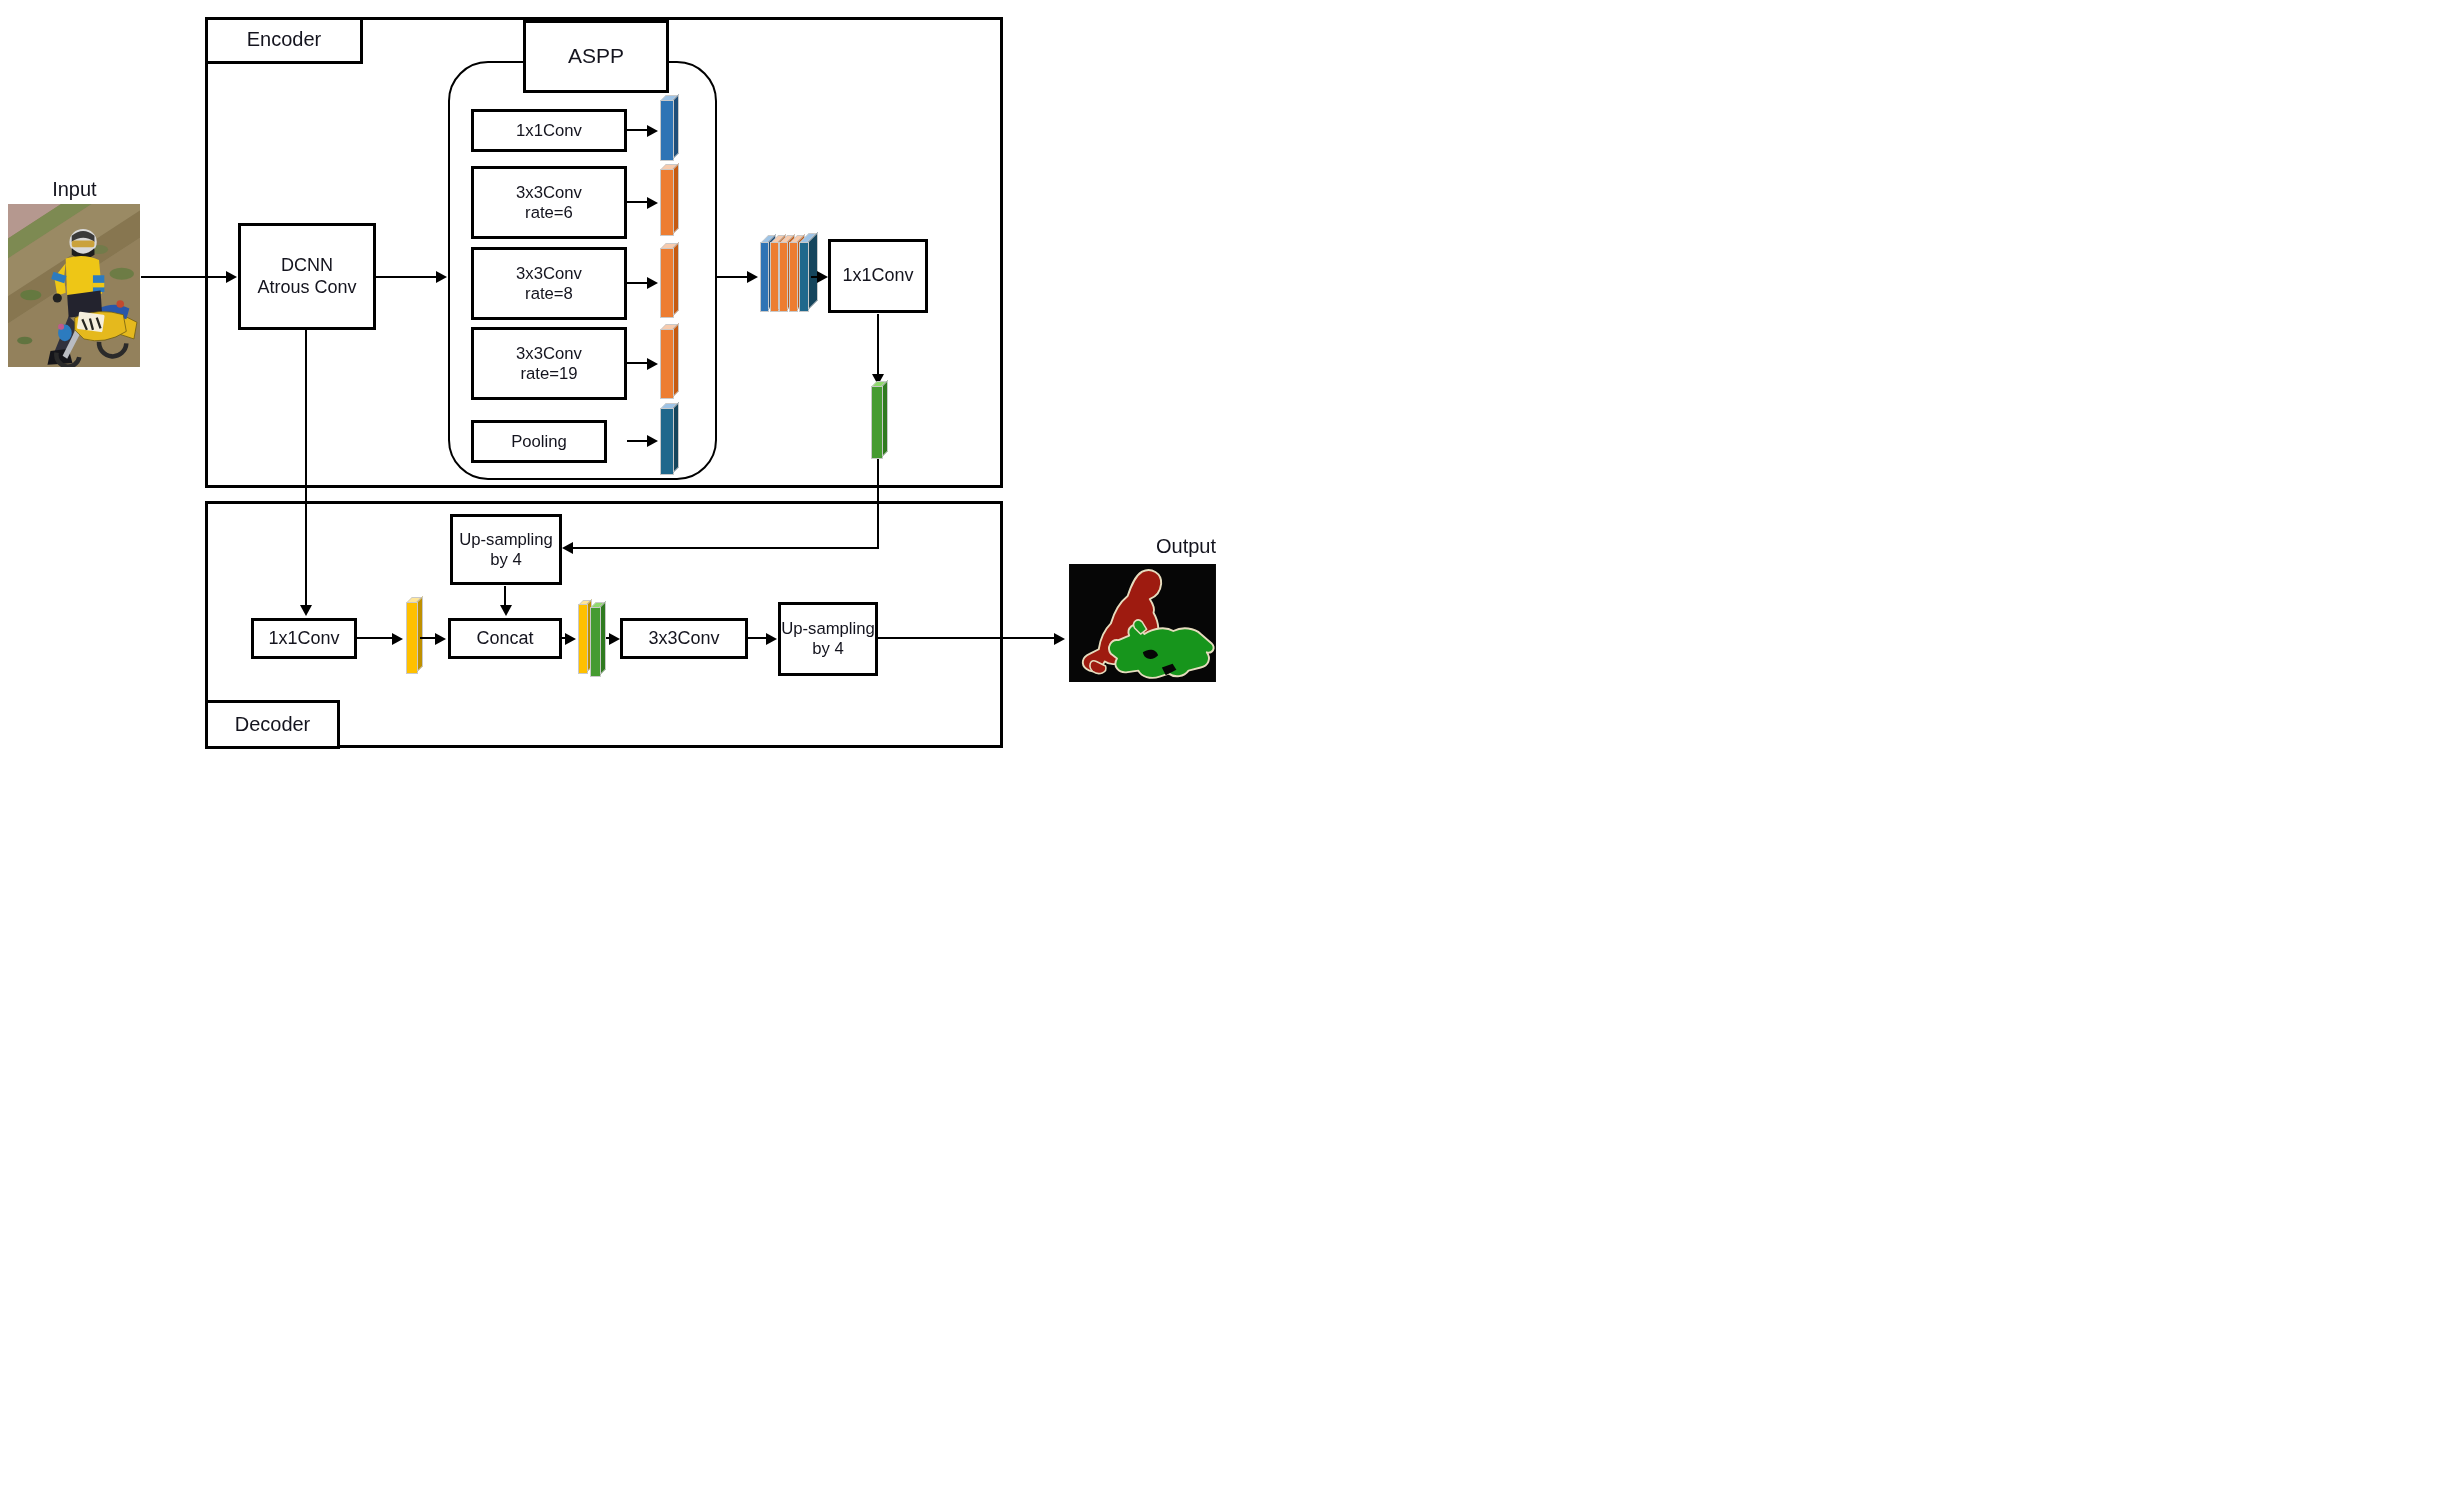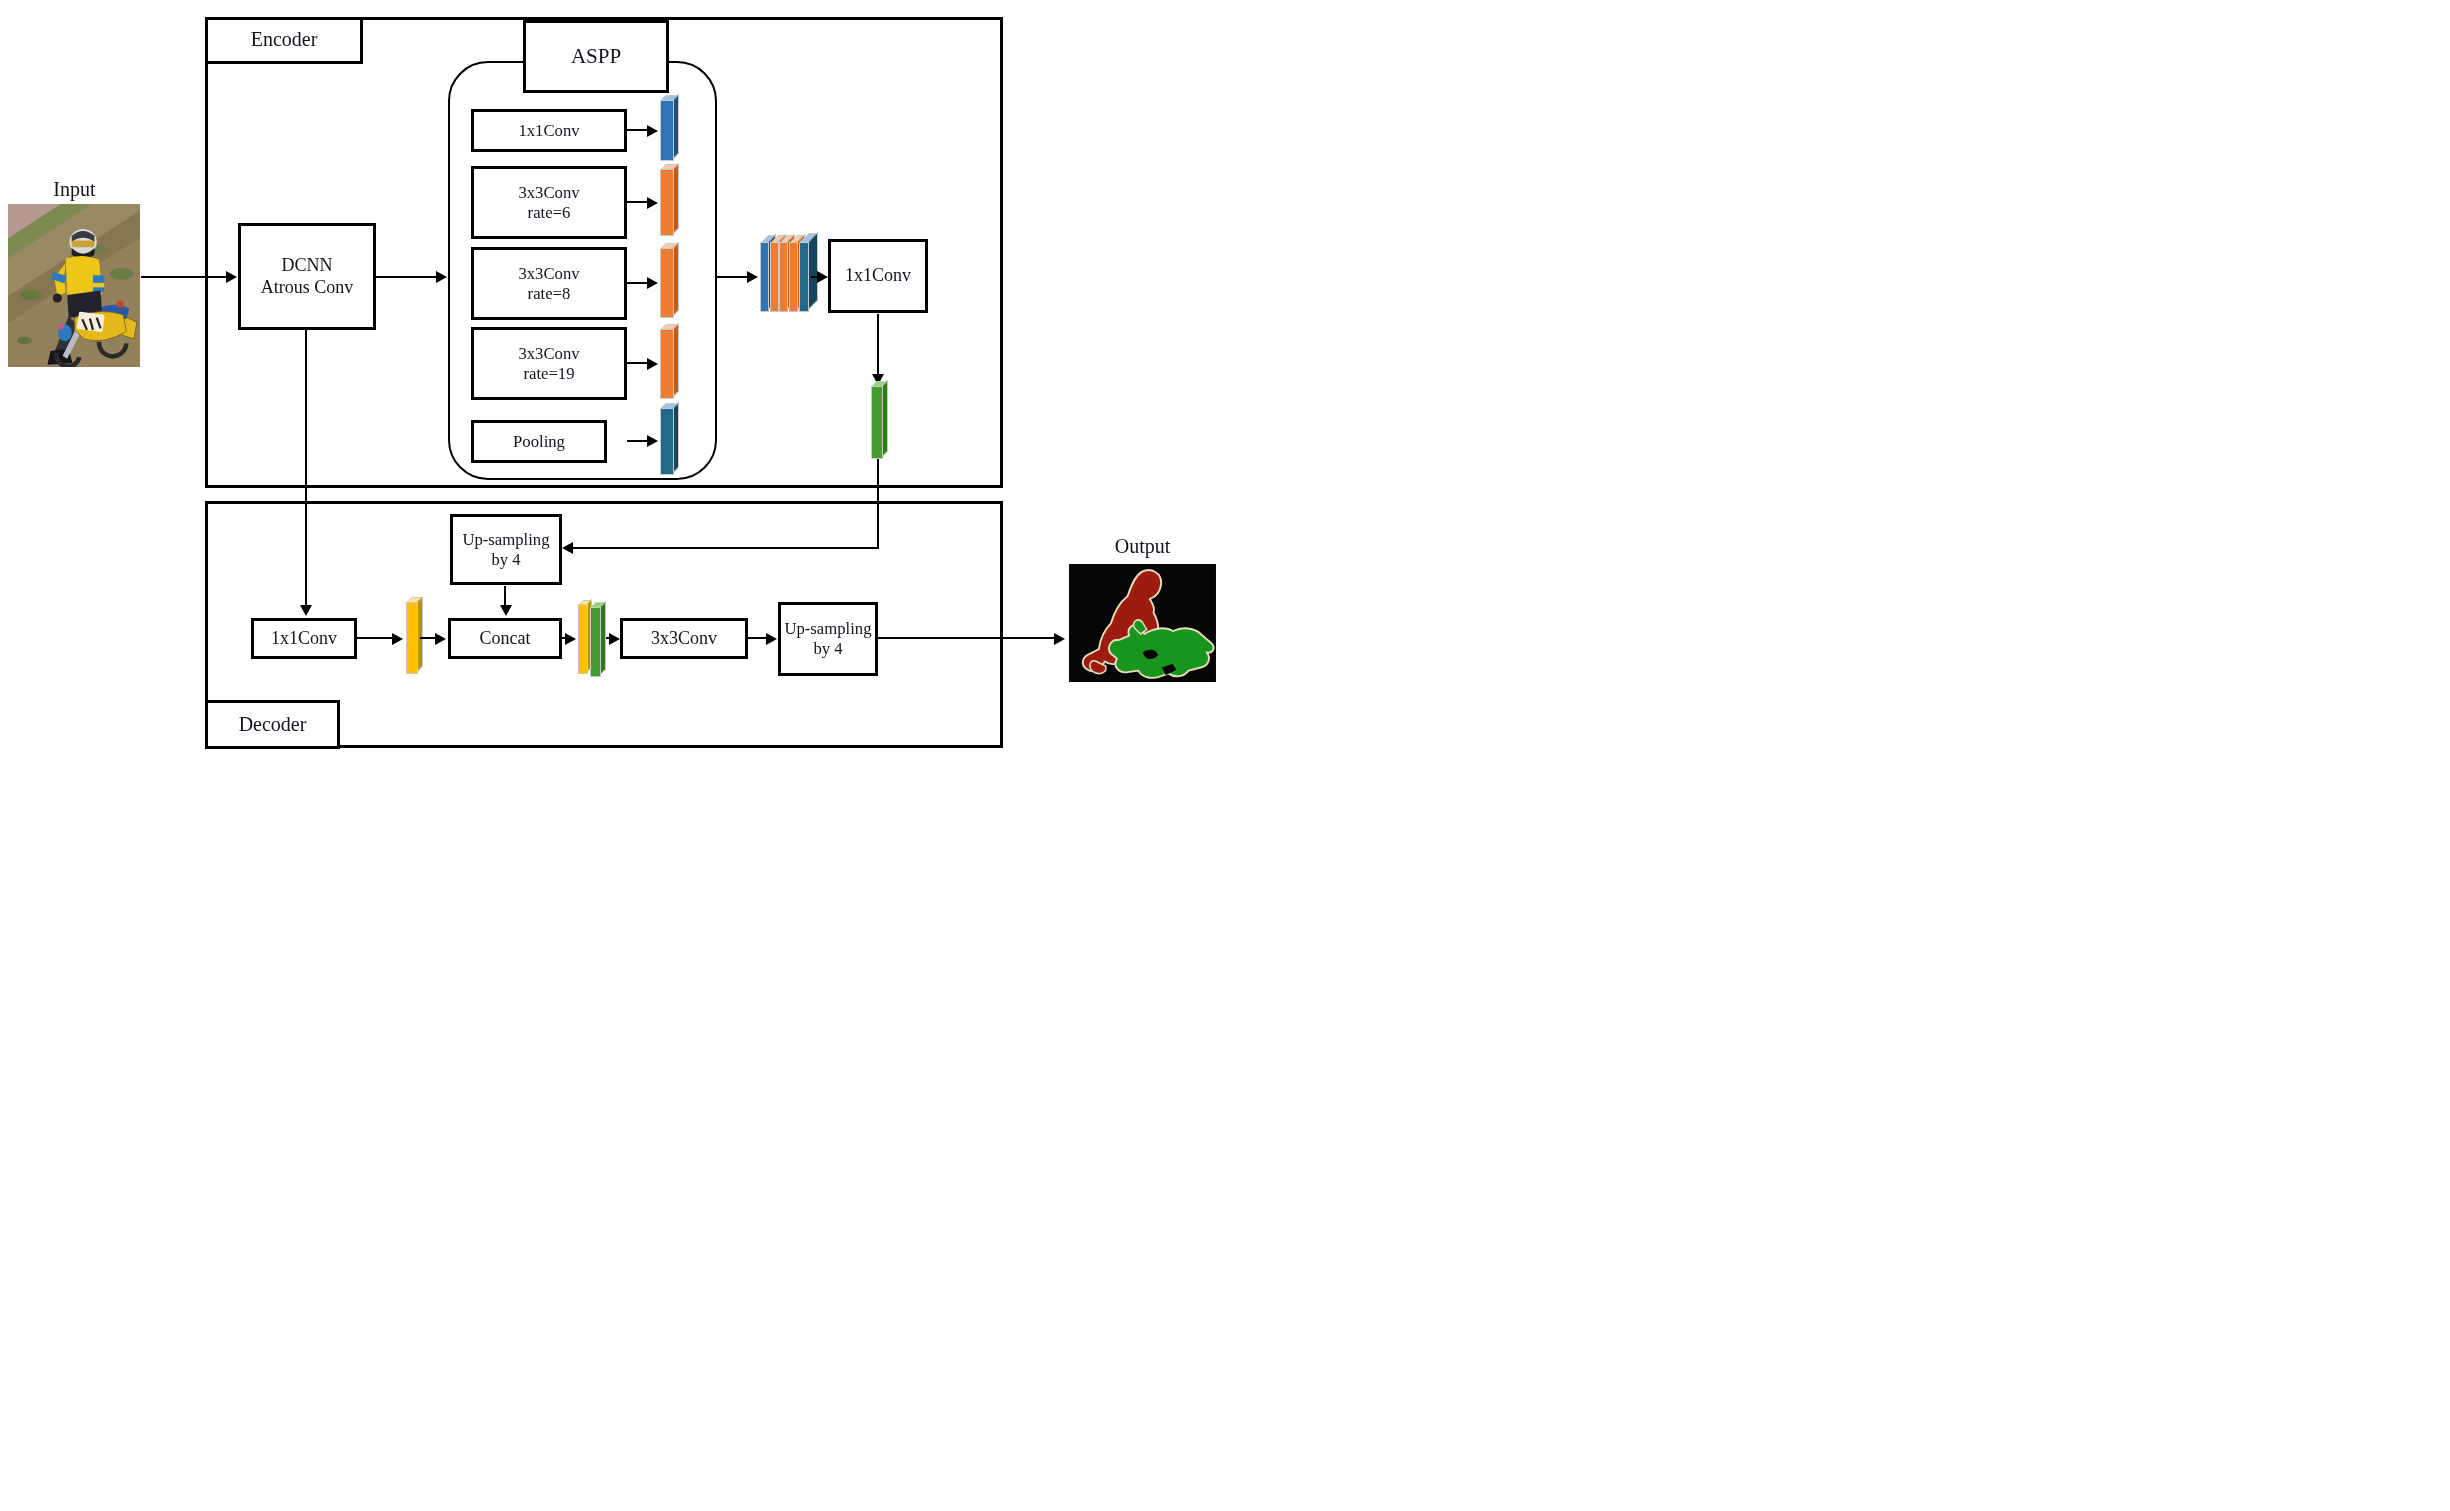--- a/index.html
+++ b/index.html
@@ -1,17 +1,17 @@
 <!DOCTYPE html>
 <html style="--c-blue: #2e74b5; --c-blue_light: #9dc3e6; --c-blue_dark: #1f4e79; --c-orange: #ed7d31; --c-orange_light: #f8cbad; --c-orange_dark: #c55a11; --c-teal: #20688c; --c-teal_light: #7fb4d4; --c-teal_dark: #15455c; --c-green: #469b31; --c-green_light: #90d96e; --c-green_dark: #2f7a1f; --c-yellow: #ffc000; --c-yellow_light: #ffe699; --c-yellow_dark: #bf9000; --c-seg_red: #9e1b10; --c-seg_green: #17951c; --c-seg_outline: #e6dcbe; --c-line: #000000;font-size:12px"><head>
 <meta charset="utf-8">
 <style>
   html,body{margin:0;padding:0;background:#ffffff;}
   .canvas{position:relative;width:1225px;height:756px;background:#fff;overflow:hidden;
-          font-family:Liberation Serif, serif;color:#14141e;}
+          font-family:Liberation Sans, sans-serif;color:#14141e;}
   .abs{position:absolute;}
   
   .frame{position:absolute;border:3.8px solid #000;background:transparent;box-sizing:border-box;}
   .bx{position:absolute;background:#fff;border:3px solid #000;box-sizing:border-box;
       display:flex;flex-direction:column;align-items:center;justify-content:center;
       text-align:center;line-height:1.18;}
   .bx5{border-width:3.8px;}
   .capsule{position:absolute;border:2.3px solid #000;border-radius:40px;background:#fff;box-sizing:border-box;}
   
   .hline{position:absolute;height:2.3px;background:#000;}
@@ -216,21 +216,21 @@
 
       <path d="M98,148 L72,200 L78,204 L104,154 Z" fill="#b9bcc2"></path>
       <path d="M64,196 a15,15 0 1 0 30,6" stroke="#2a2a2a" stroke-width="6" fill="none"></path>
       <path d="M88,150 Q120,136 152,146 L156,168 Q128,186 100,178 L88,166 Z" fill="#e5b91d" stroke="#6b5a10" stroke-width="1"></path>
       <rect x="92" y="144" width="34" height="23" rx="2" fill="#f5efdc" transform="rotate(8 109 156)"></rect>
       <path d="M98,152 l6,14 M108,151 l4,15 M117,150 l5,14" stroke="#26261f" stroke-width="3"></path>
       <path d="M120,182 a17,17 0 0 0 36,2" stroke="#2a2a2a" stroke-width="6" fill="none"></path>
     </svg>
   </div>
 
-  <div class="lbl t26" style="left:1069px;top:535px;width:147px;">
+  <div class="lbl t26" style="left:1069px;top:535px;width:147px;text-align:right;">
     <span>Output</span>
   </div>
   <div class="abs" style="left:1069px;top:564px;width:147px;height:118px;">
     <svg width="147" height="118" viewBox="0 0 193 155">
       <rect width="193" height="155" fill="#060606"></rect>
 
       <path d="M96,10 C108,4 122,12 121,26 C120,36 114,43 106,46 C110,52 113,58 111,64
                C119,78 119,92 113,100 L101,116 C93,126 85,128 77,124 C67,132 55,134 47,128
                C41,140 31,144 23,138 C15,132 17,122 27,118 L39,112 C41,98 47,86 55,78
                C59,64 67,50 77,42 C81,30 86,16 96,10 Z" fill="var(--c-seg_red)" stroke="var(--c-seg_outline)" stroke-width="2.5" stroke-linejoin="round"></path>

